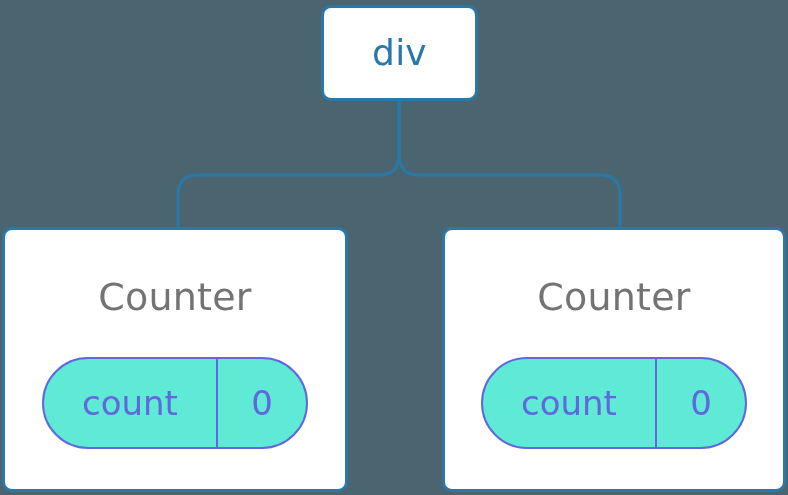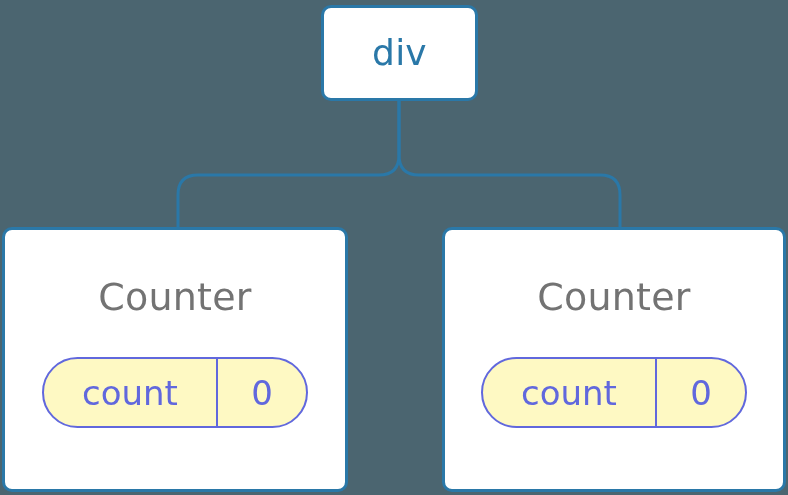--- a/index.html
+++ b/index.html
@@ -75,28 +75,28 @@
     font-size: 38px;
     font-weight: 400;
     line-height: 1;
     letter-spacing: 0.2px;
     margin-top: 48px;
   }
 
   
   .state-pill {
     margin-top: 41px;
-    height: 71px;
+    height: 92px;
     width: 266px;
     border: 2px solid #6168dd;
     border-radius: 60px;
     box-sizing: border-box;
     display: flex;
     align-items: stretch;
-    background: #fef9c3;
+    background: #5eead4;
   }
   .state-key {
     flex: 0 0 174px;
     display: flex;
     align-items: center;
     justify-content: center;
     border-right: 2px solid #6168dd;
     color: #6168dd;
     font-size: 34px;
     font-weight: 400;

